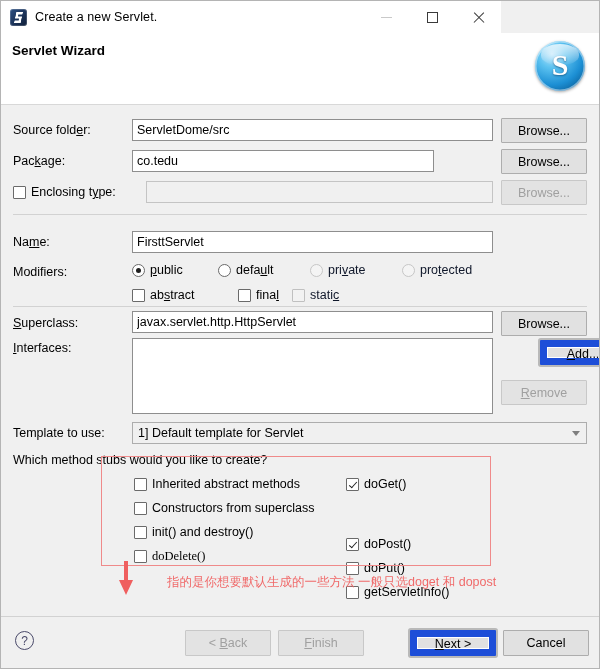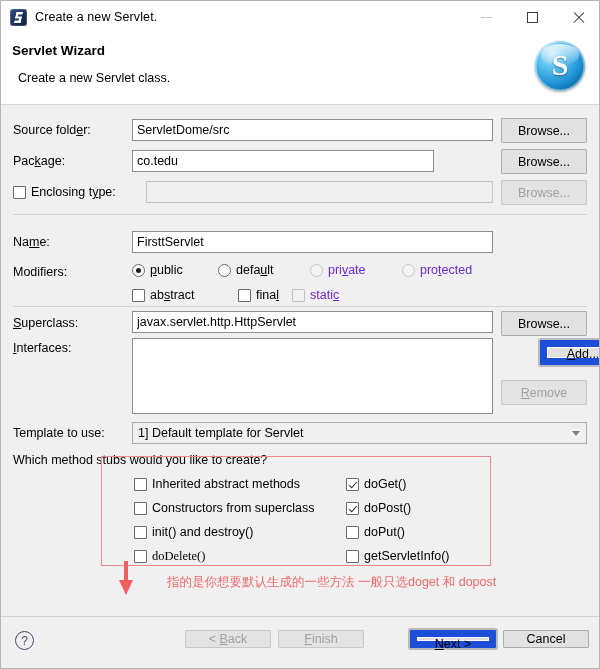--- a/index.html
+++ b/index.html
@@ -14,21 +14,21 @@
     position: relative;
     width: 600px; height: 669px;
     background: #f0f0f0;
     border: 1px solid #b4b4b4;
     overflow: hidden;
   }
 
   
   .titlebar {
     position: absolute; top: 0; left: 0;
-    width: 600px; height: 32px;
+    width: 500px; height: 32px;
     background: #ffffff;
     display: flex; align-items: center;
   }
   .title-icon {
     width: 17px; height: 17px;
     margin-left: 9px; margin-right: 8px;
     border-radius: 3px;
     background: linear-gradient(135deg, #2b4f82 0%, #1b3258 55%, #101f38 100%);
     position: relative; flex: none;
     box-shadow: inset 0 0 0 1px rgba(255,255,255,.18);
@@ -159,21 +159,21 @@
   .rdo {
     width: 13px; height: 13px; border-radius: 50%;
     border: 1px solid #6a6a6a; background: #fff;
     margin-right: 5px; flex: none; position: relative;
   }
   .rdo.dis { border-color: #c6c6c6; background: #f4f4f4; }
   .rdo.on:after {
     content: ""; position: absolute; left: 3px; top: 3px;
     width: 5px; height: 5px; border-radius: 50%; background: #1f1f1f;
   }
-  .ck.dim, .ck.dim * { color: #6d28d9; }
+  .ck.dim, .ck.dim * { color: #0f172a; }
 
   .sep {
     position: absolute; height: 1px; background: #d2d2d2;
   }
 
   
   .anno-box {
     position: absolute; left: 100px; top: 455px;
     width: 390px; height: 110px;
     border: 1.6px solid #ef8a8a;
@@ -199,21 +199,21 @@
     border-top: 1px solid #d2d2d2;
   }
   .help-icon {
     position: absolute; left: 14px; top: 14px;
     width: 19px; height: 19px; border-radius: 50%;
     border: 1.3px solid #4a4a6a;
     display: flex; align-items: center; justify-content: center;
     font-size: 12px; color: #4a4a6a; font-weight: normal;
   }
   .footer .btns { position: absolute; right: 12px; top: 13px; display: flex; gap: 7px; }
-  .footer .btn { height: 18px; width: 86px; }
+  .footer .btn { height: 26px; width: 86px; }
 </style>
 </head>
 <body>
 
 <div class="window">
 
   <div class="titlebar">
     <div class="title-icon"></div>
     <div class="title-text">Create a new Servlet.</div>
     <div class="win-controls">
@@ -224,21 +224,20 @@
           <div class="glyph-max"></div>
         </div>
       <div class="win-btn">
           <div class="glyph-close"></div>
         </div>
     </div>
   </div>
 
   <div class="header">
     <div class="header-title">Servlet Wizard</div>
-    <div class="header-sub">Create a new Servlet class.</div>
     <div class="header-logo">
         <span>S</span>
       </div>
   </div>
 
   <div class="body">
 
     <div class="row" style="left:12px; top:13px;">
       <div class="lbl"><span>Source fold</span><span class="u">e</span><span>r:</span></div>
     </div>
@@ -347,21 +346,21 @@
         <span class="ckbox"></span>
         <span>doDelete()</span>
       </label>
     </div>
 
     <div style="position:absolute; left:345px; top:366px;">
       <label class="ck" style="height:24px;">
         <span class="ckbox on"></span>
         <span>doGet()</span>
       </label><br>
-      <label class="ck" style="height:24px;">
+      <label class="ck" style="height:24px;margin-top:36px;">
         <span class="ckbox on"></span>
         <span>doPost()</span>
       </label><br>
       <label class="ck" style="height:24px;">
         <span class="ckbox"></span>
         <span>doPut()</span>
       </label><br>
       <label class="ck" style="height:24px;">
         <span class="ckbox"></span>
         <span>getServletInfo()</span>

